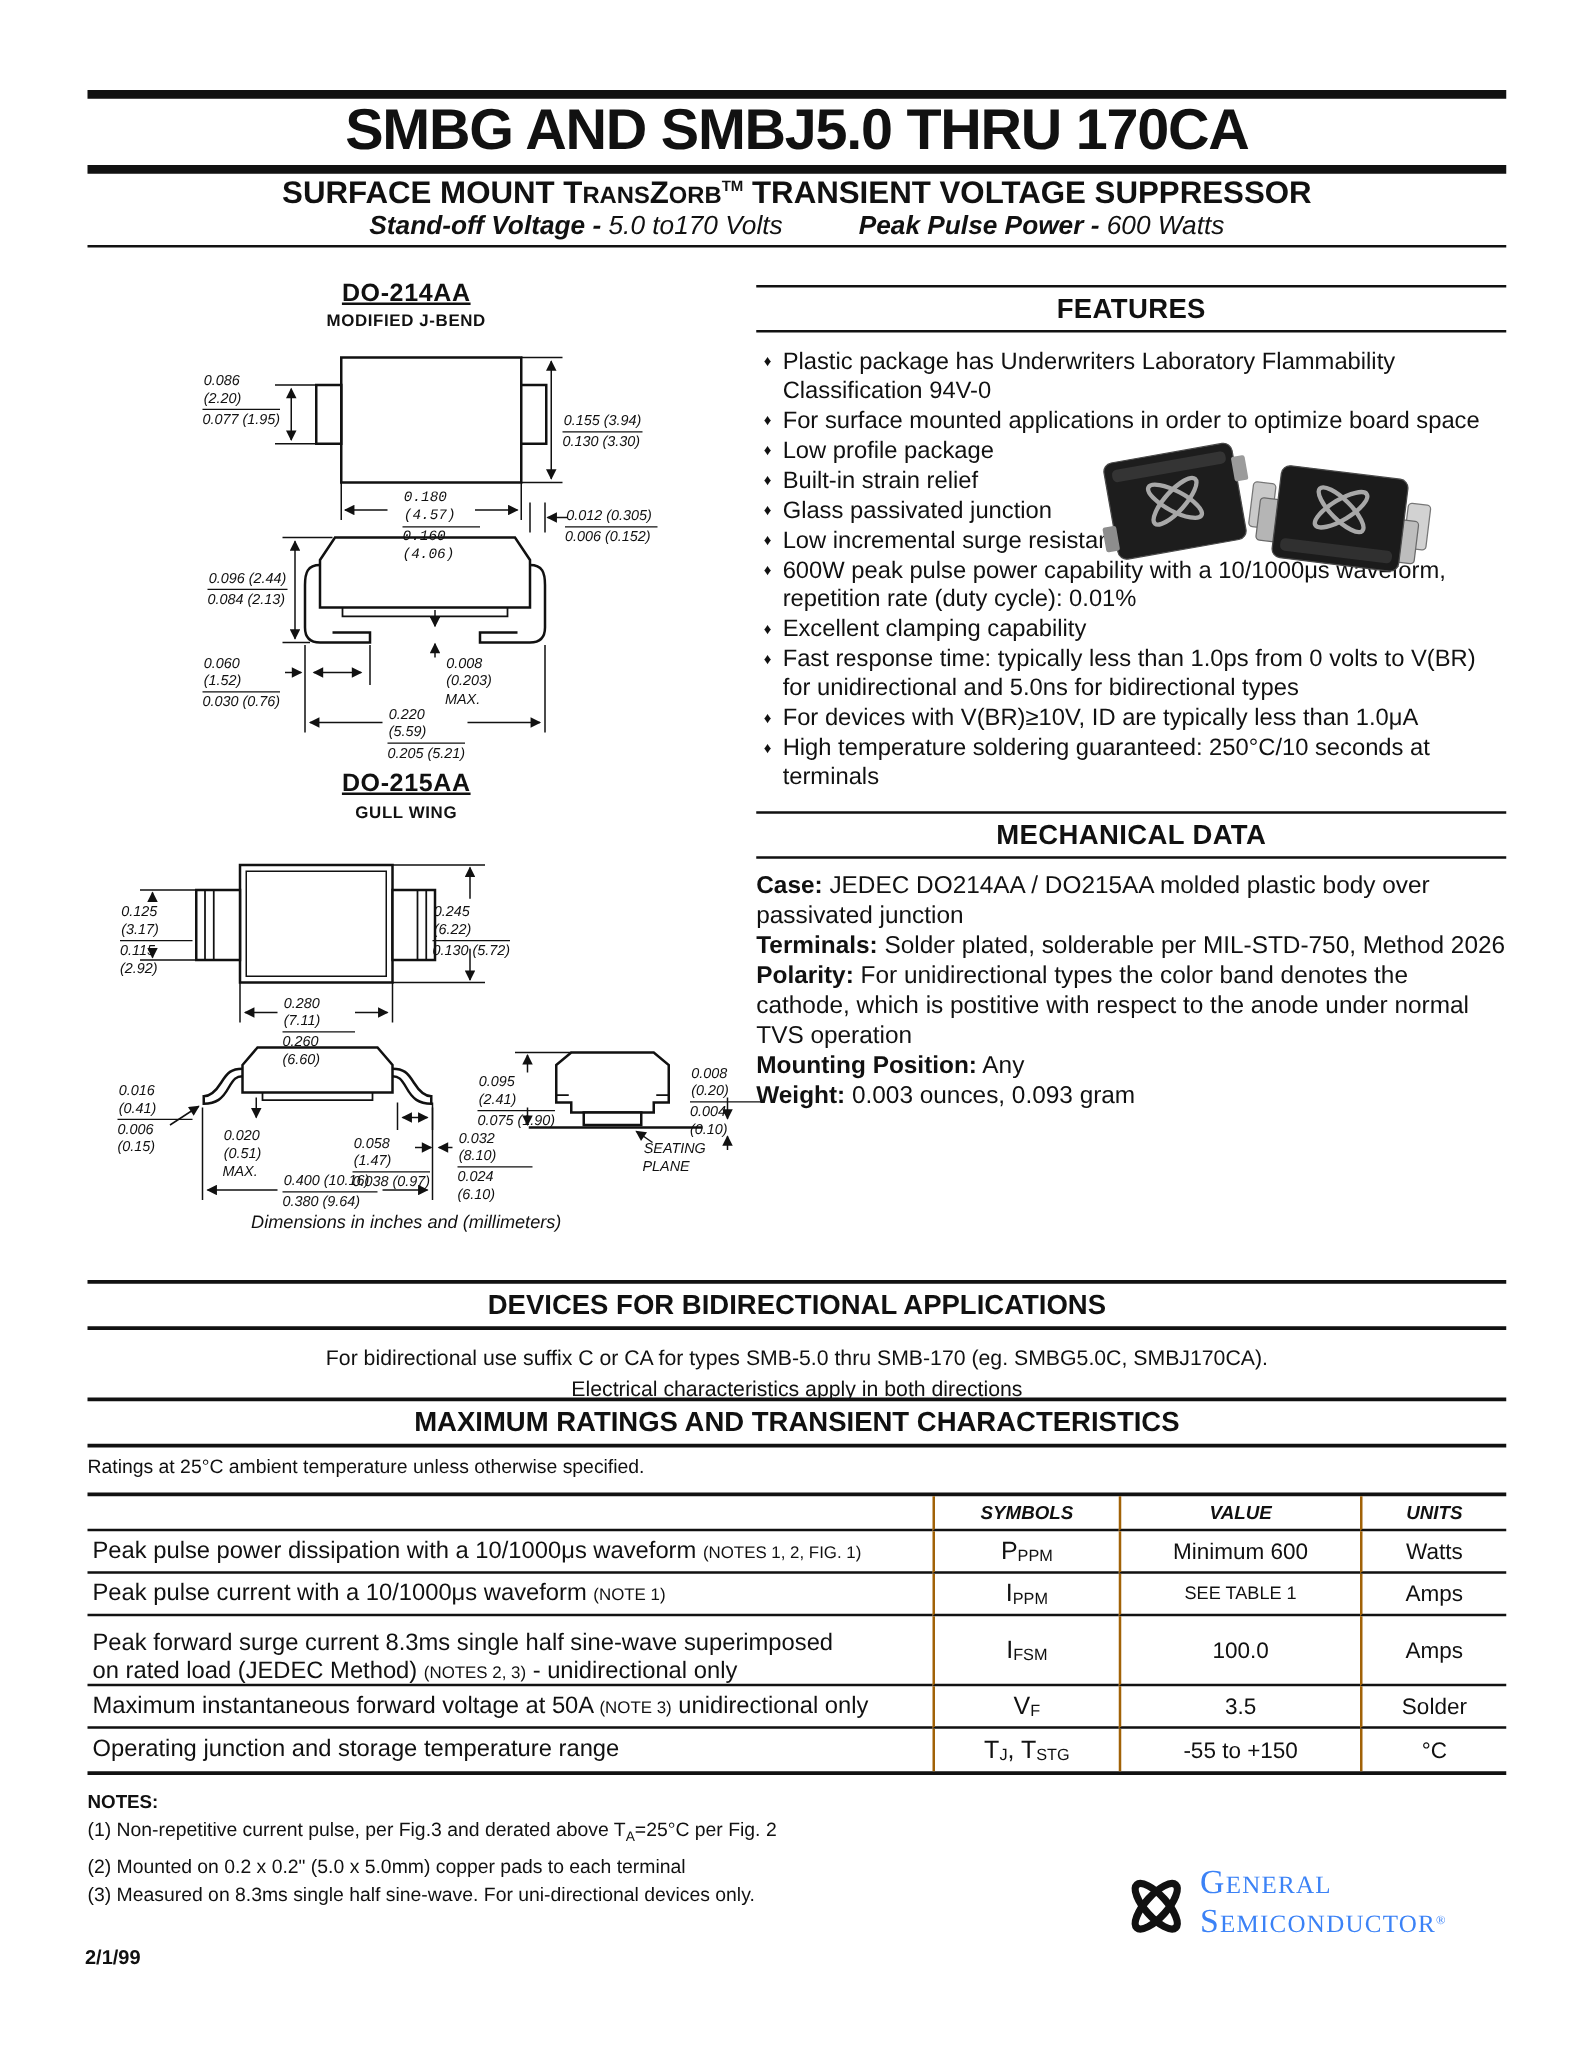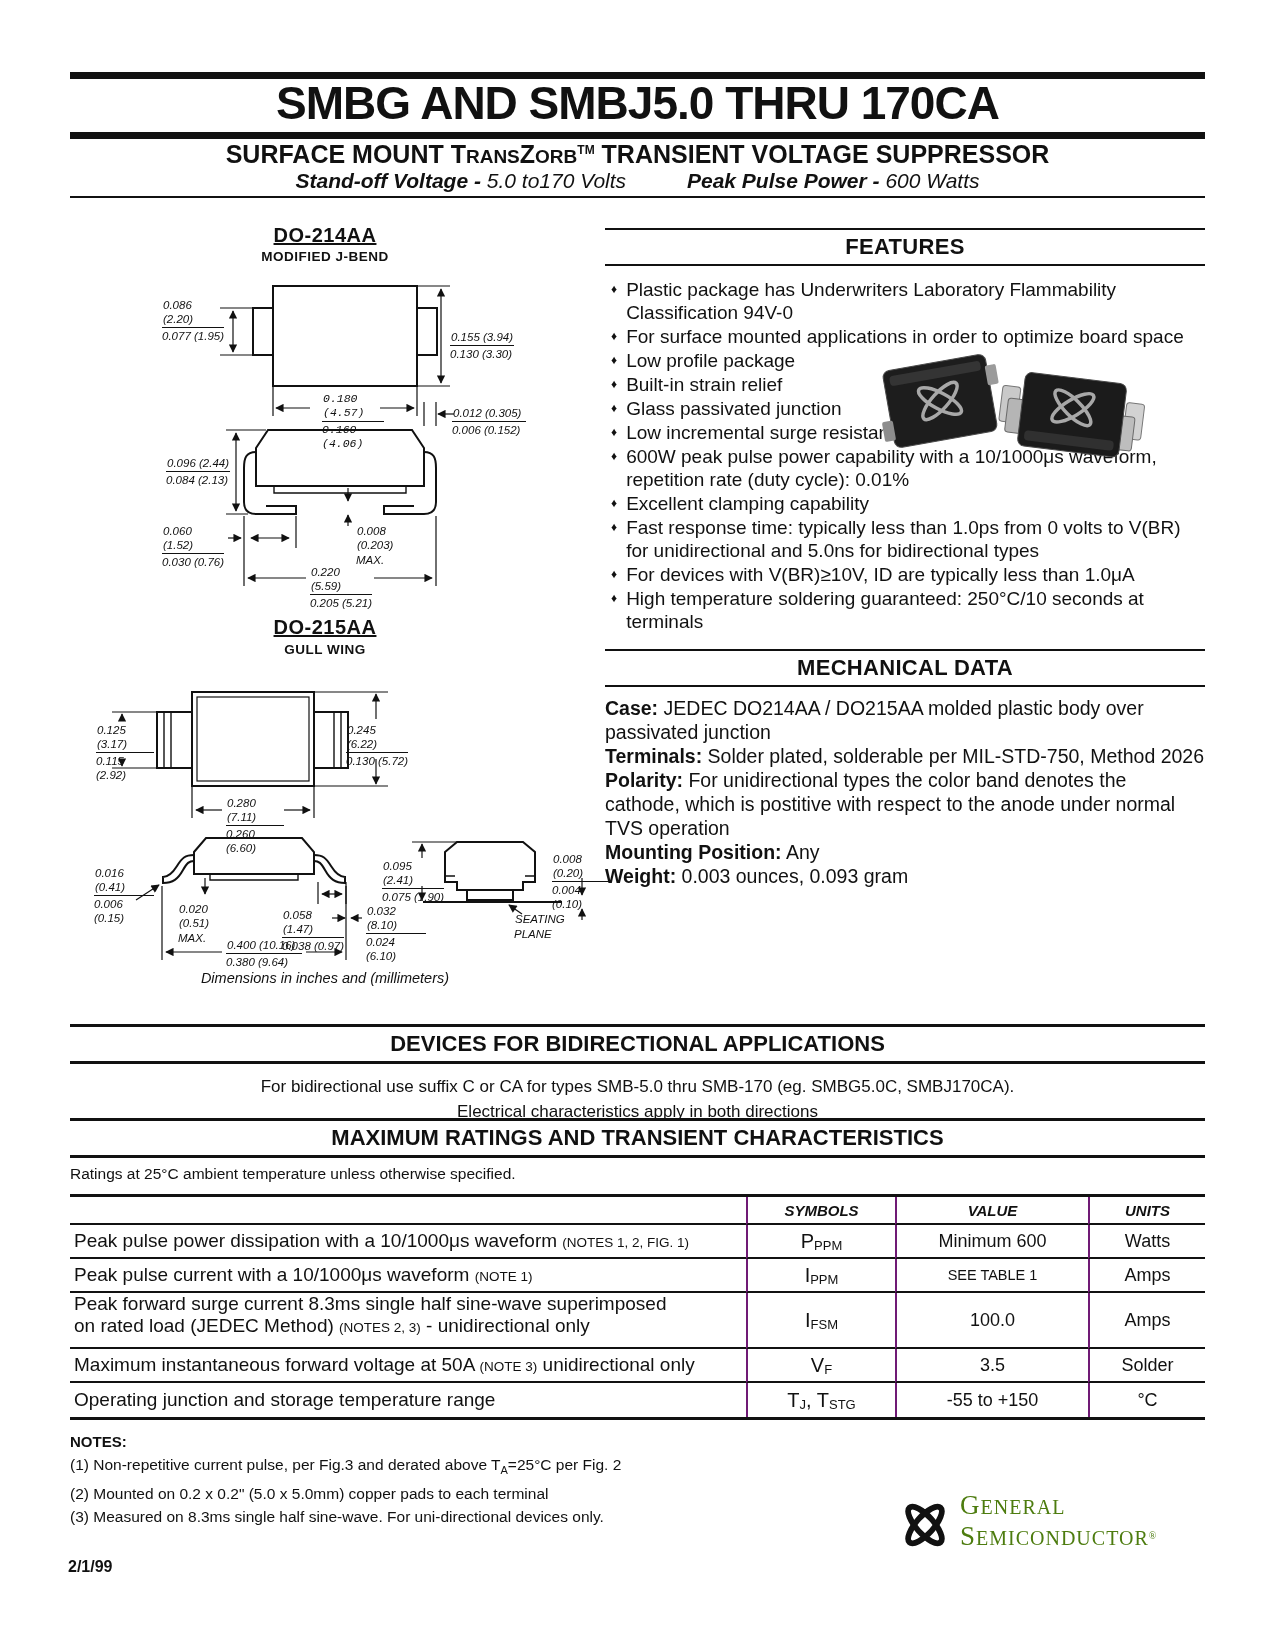--- a/index.html
+++ b/index.html
@@ -50,38 +50,38 @@
   .wide-head{border-top:3px solid #111;border-bottom:3px solid #111;text-align:center;
              font-weight:bold;font-size:22px;padding:4px 0;}
   .center-line{text-align:center;font-size:17px;line-height:25px;}
   .cond{font-size:15.5px;margin-top:7px;}
   
   .rtable{margin-top:11px;border-top:3px solid #111;border-bottom:3px solid #111;
           display:grid;grid-template-columns:676px 149px 193px 117px;
           grid-template-rows:28px 34px 34px 56px 34px 34px;}
   .rtable > div{border-bottom:2px solid #111;display:flex;align-items:center;}
   .rtable > div.lastrow{border-bottom:none;}
-  .rtable .c2,.rtable .c3,.rtable .c4{border-left:2px solid #701a75;justify-content:center;text-align:center;}
+  .rtable .c2,.rtable .c3,.rtable .c4{border-left:2px solid #a16207;justify-content:center;text-align:center;}
   .rtable .hdr{font-size:15px;font-weight:bold;font-style:italic;}
-  .rtable .desc{font-size:19px;padding-left:4px;display:block;padding-top:0;}
+  .rtable .desc{font-size:19px;padding-left:4px;display:block;padding-top:11px;}
   .rtable .desc.vc{display:flex;align-items:center;padding-top:0;}
   .rtable .note{font-size:13.5px;}
   .rtable .val{font-size:18px;}
   .rtable .val.small{font-size:14.5px;}
   .sym{font-size:20px;}
   .sym small{font-size:13px;position:relative;top:2px;font-weight:normal;}
   
   .notes{position:absolute;left:70px;top:1430px;width:720px;font-size:15.5px;line-height:23px;}
   .notes .nh{font-weight:bold;font-size:15px;}
   .notes sub{font-size:11px;}
   
   .logo{position:absolute;left:896px;top:1492px;width:300px;height:70px;}
   .logo-swirl{position:absolute;left:0;top:4px;}
   .logo-text{position:absolute;left:64px;top:0;font-family:"Liberation Serif", serif;
-             color:#4d7c0f;letter-spacing:1px;line-height:27px;white-space:nowrap;}
+             color:#3b82f6;letter-spacing:1px;line-height:27px;white-space:nowrap;}
   .logo-text .big{font-size:27px;}
   .logo-text .sm{font-size:20px;}
   .logo-text sup{font-size:10px;}
   .docdate{position:absolute;left:68px;top:1558px;font-size:16px;font-weight:bold;}
 </style>
 </head>
 <body>
 
 <div class="page">
 

